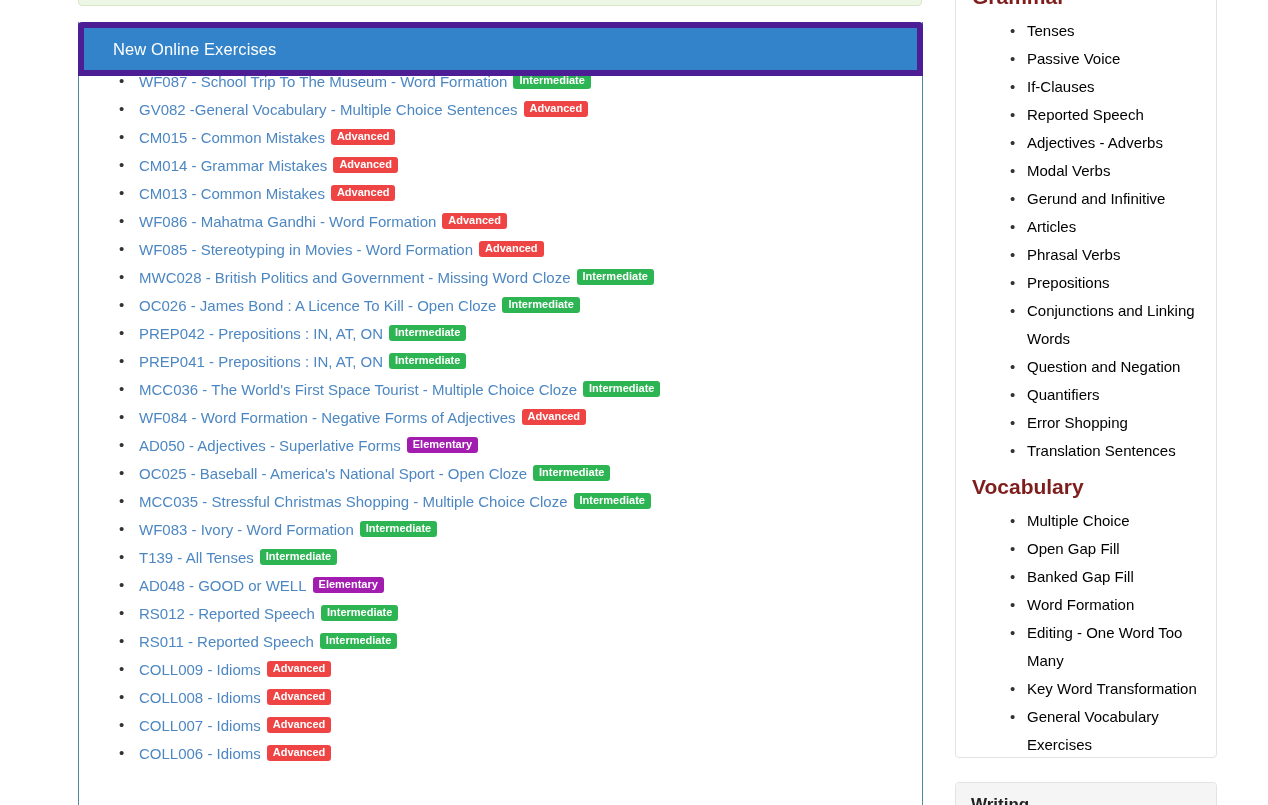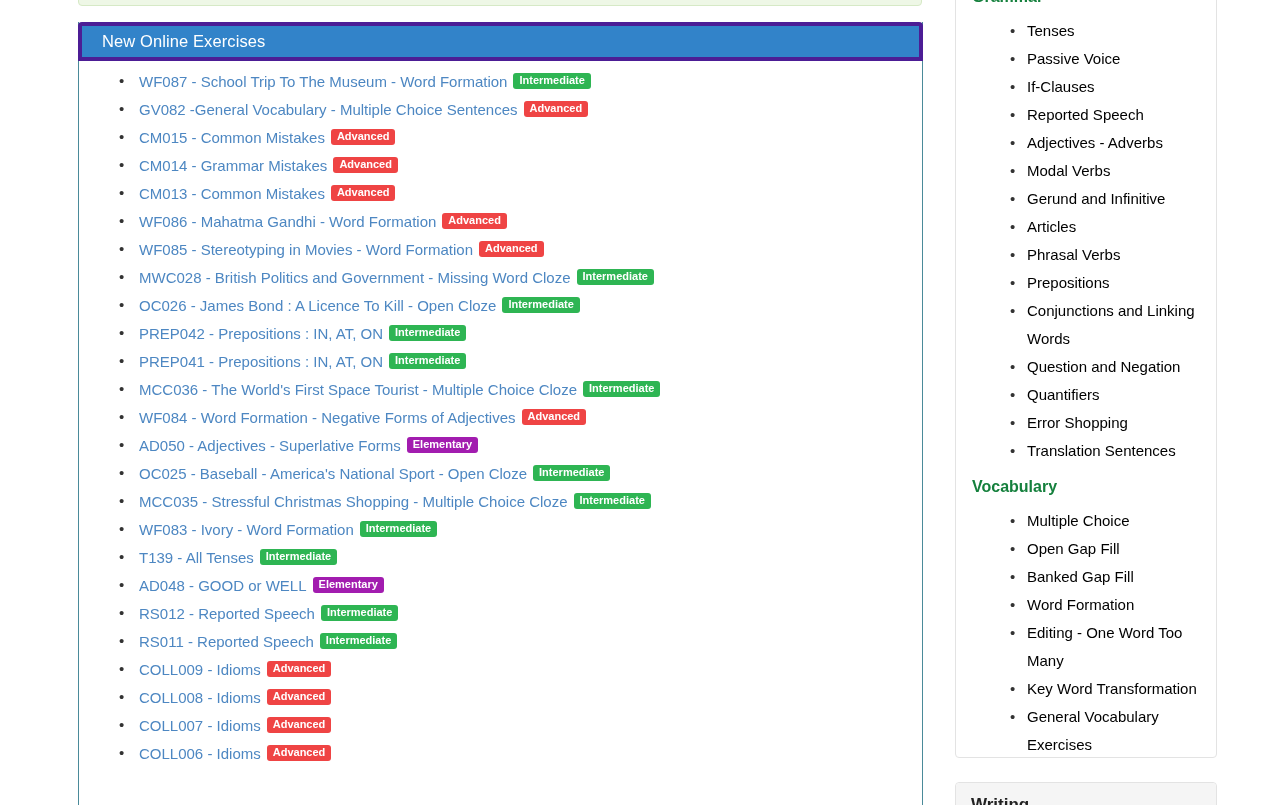--- a/index.html
+++ b/index.html
@@ -44,27 +44,27 @@
     border: 1px solid #4a8a99;
     border-top: none;
     border-radius: 0 0 4px 4px;
   }
 
   .card-header {
     position: absolute;
     left: 78px;
     top: 22px;
     width: 845px;
-    height: 39px;
+    height: 54px;
     background: #3283c9;
-    border: 4px solid #4c1d95;
+    border: 6px solid #4c1d95;
     border-radius: 4px 4px 0 0;
     display: flex;
     align-items: center;
-    padding-left: 20px;
+    padding-left: 29px;
   }
   .card-header-title {
     color: #ffffff;
     font-size: 16.5px;
     font-weight: 400;
     letter-spacing: 0.1px;
   }
 
   
   .exercise-list {
@@ -142,23 +142,23 @@
     padding: 12px 15px 10px 15px;
   }
   .panel-writing-title {
     font-size: 17px;
     font-weight: bold;
     color: #222222;
   }
 
   .sidebar-heading {
     margin: 0 0 6px 0;
-    font-size: 16px;
+    font-size: 21px;
     font-weight: bold;
-    color: #15803d;
+    color: #7f1d1d;
     line-height: 28px;
   }
   .sidebar-heading.second { margin-top: 8px; }
 
   .sidebar-list {
     margin: 0 0 4px 0;
     padding: 0 0 0 40px;
     list-style: none;
   }
   .sidebar-list-item {

